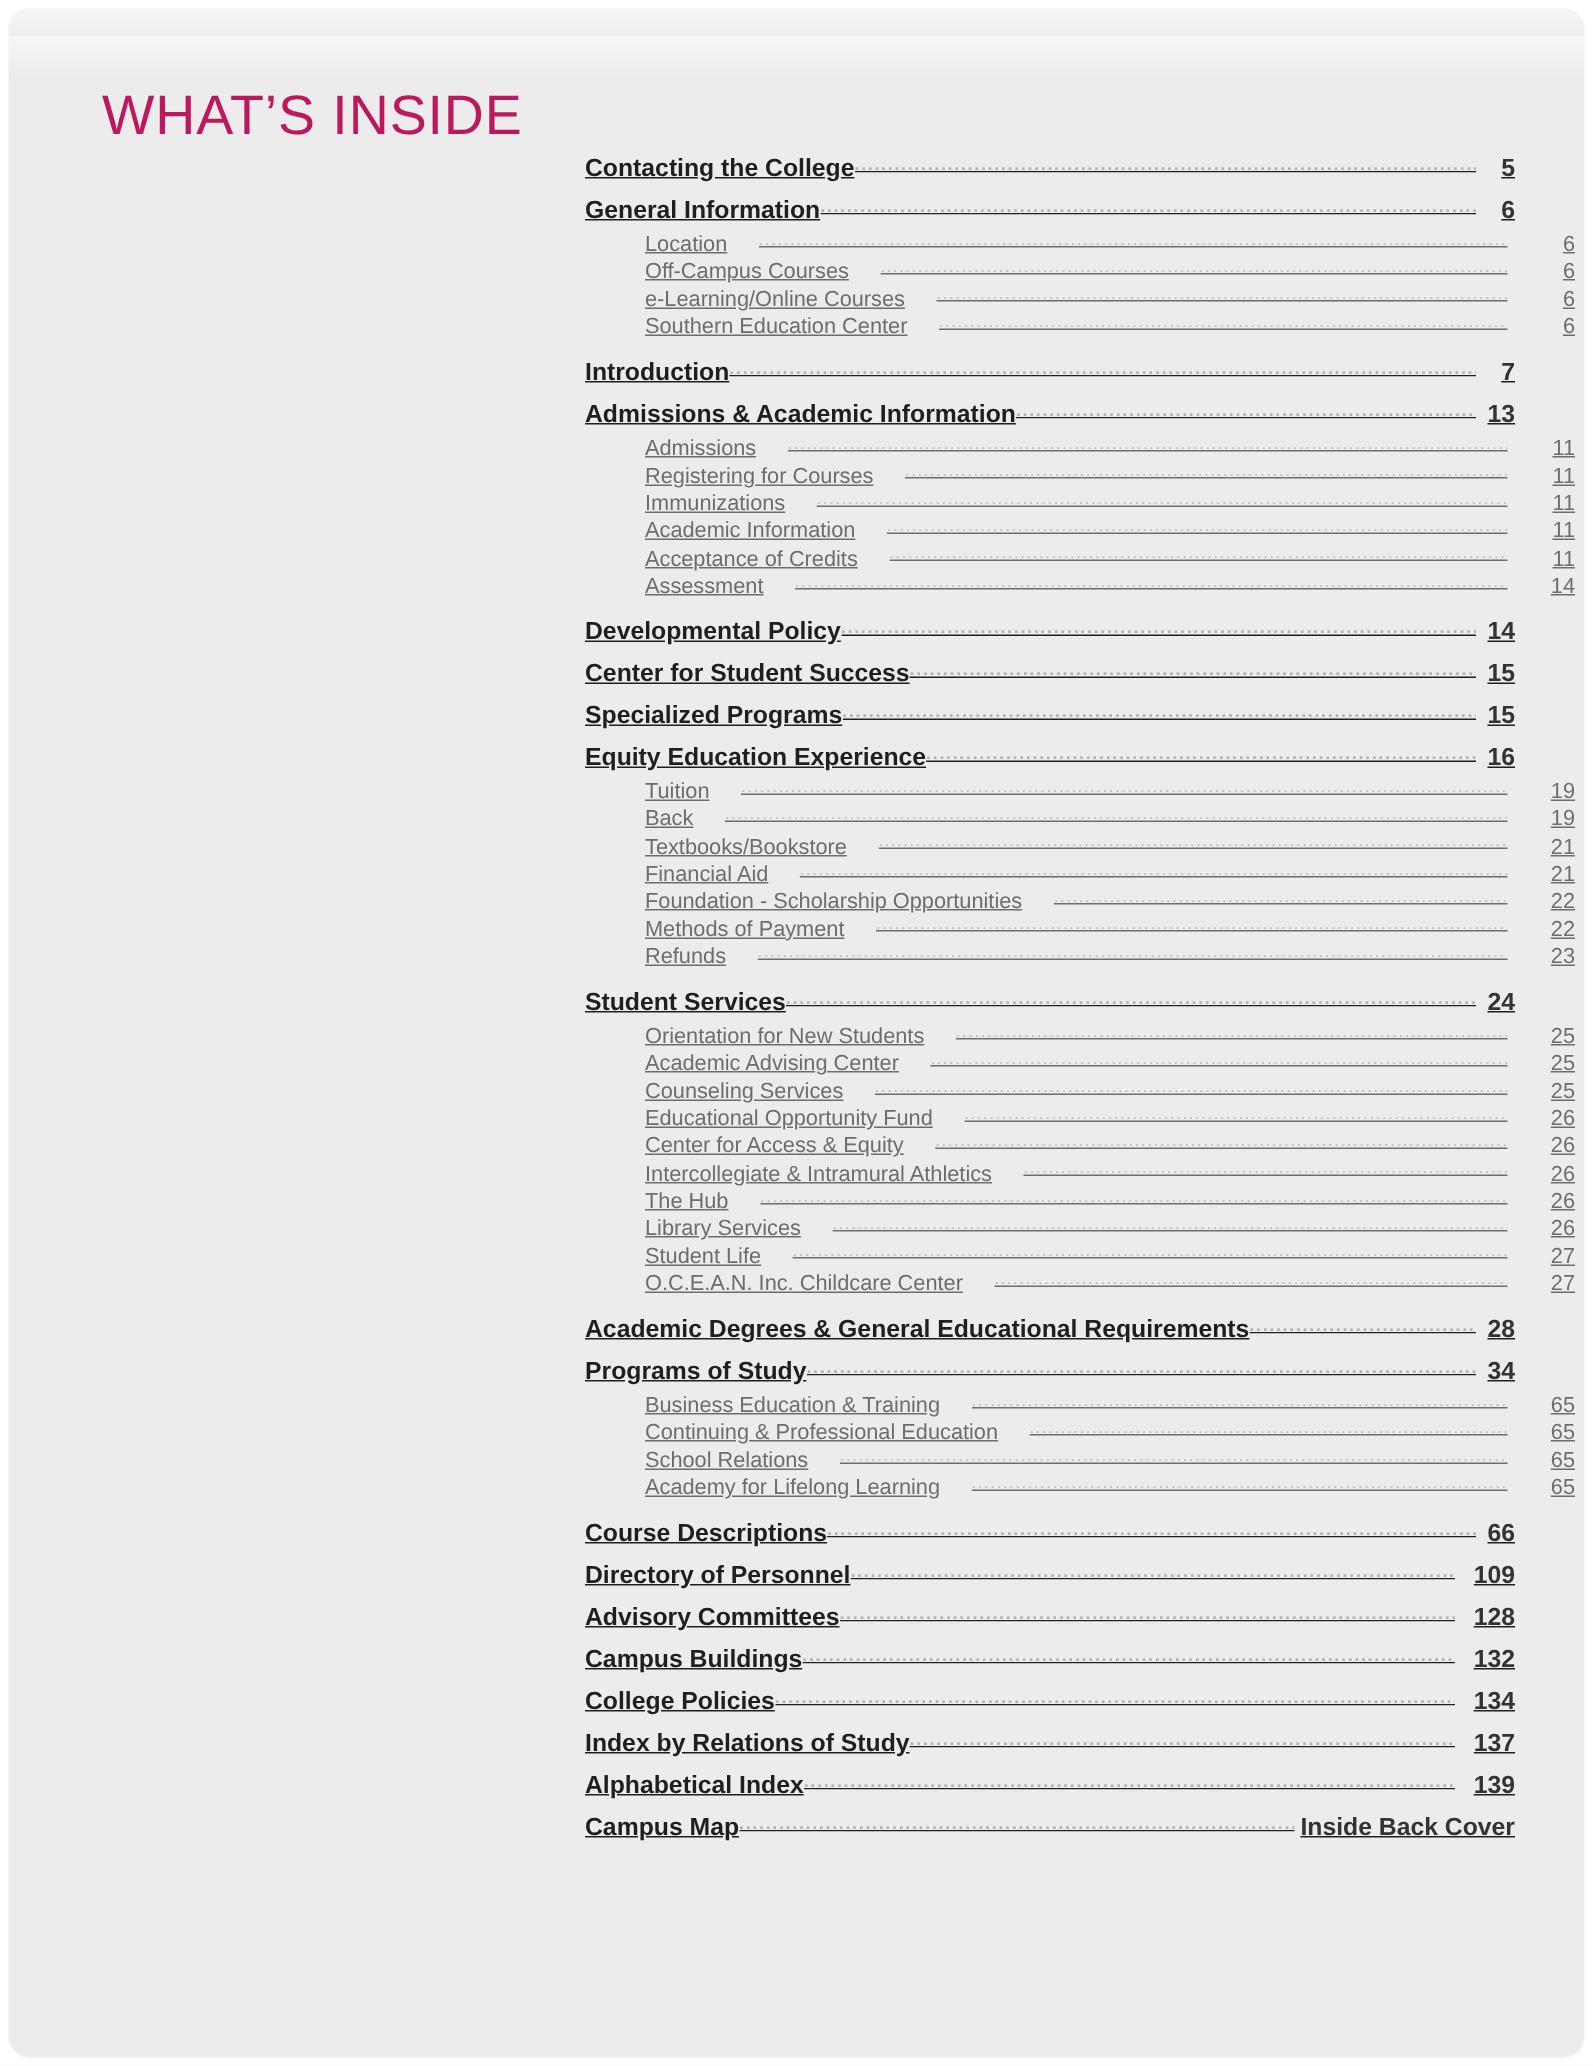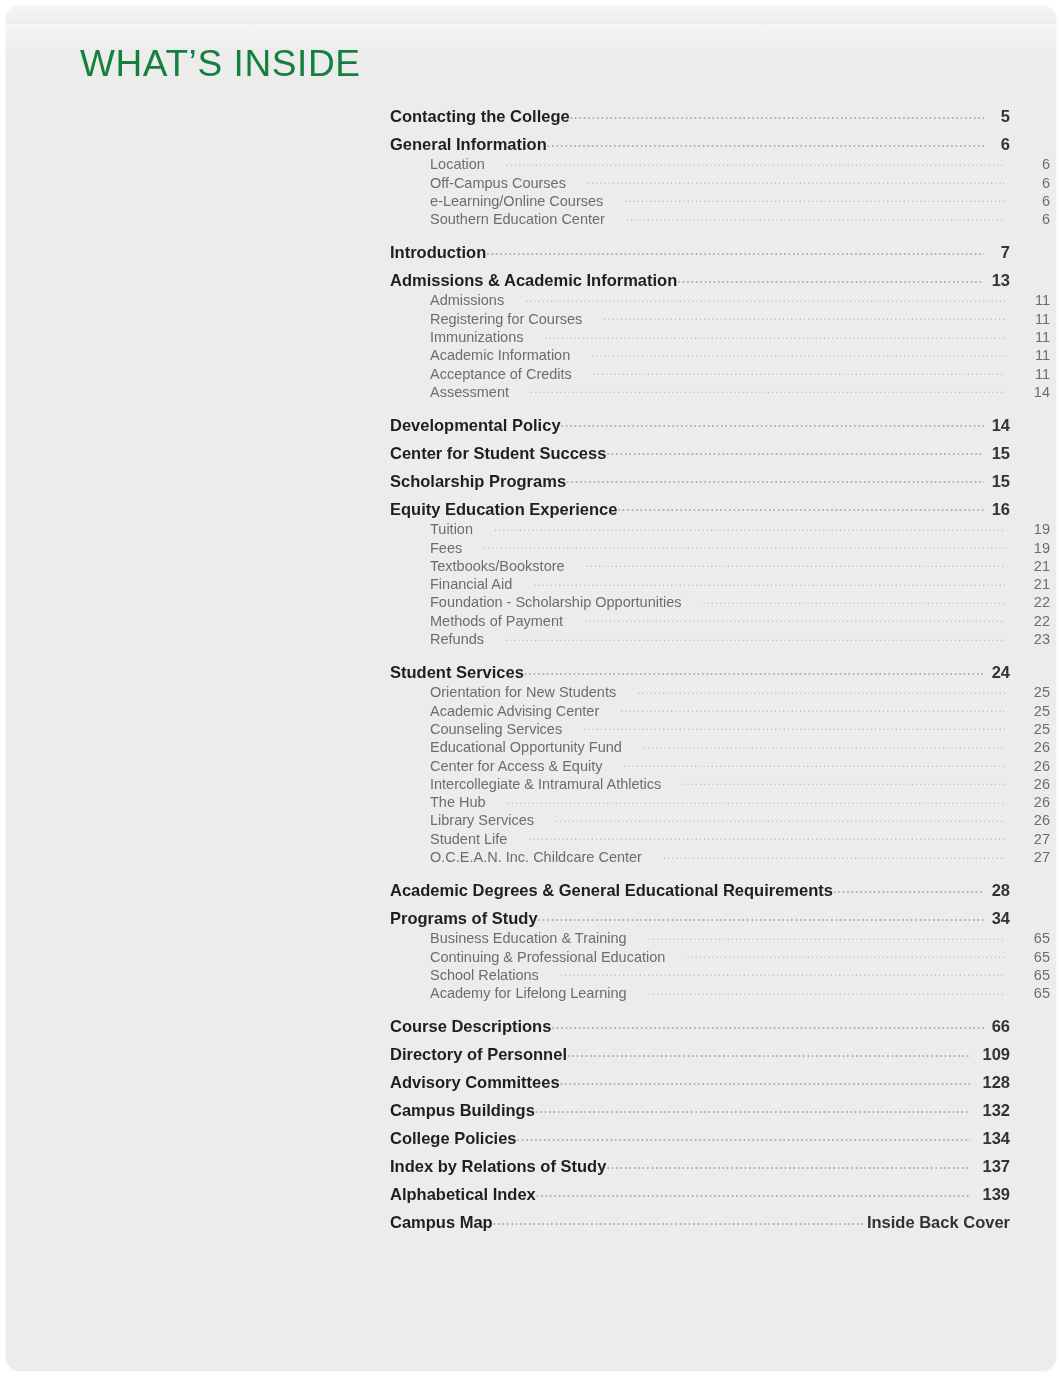--- a/index.html
+++ b/index.html
@@ -43,42 +43,42 @@
     width: 100%;
     height: 20px;
     background: linear-gradient(180deg, #f6f6f6, #ececec);
     pointer-events: none;
   }
 
   
   .toc-heading {
     position: absolute;
     left: 62px;
-    top: 37px;
+    top: 50px;
     font-size: 37px;
     letter-spacing: 0.6px;
-    color: #15803d;
+    color: #be185d;
     font-weight: 400;
     font-family: "Liberation Sans", sans-serif;
     white-space: nowrap;
-    margin-left: 12px;
   }
 
   
   .toc {
     position: absolute;
     left: 384px;
     top: 92px;
     width: 620px;
   }
   .toc-row {
     display: flex;
-    align-items: flex-end;
+    align-items: center;
     width: 100%;
     white-space: nowrap;
+    text-decoration: underline;
   }
   .toc-row .label {
     flex: 0 0 auto;
   }
   .toc-row .leader {
     flex: 1 1 auto;
     overflow: hidden;
     min-width: 6px;
     position: relative;
     height: 1em;
@@ -236,36 +236,36 @@
         <span class="label">Developmental Policy</span>
         <span class="leader"></span>
         <span class="pageno">14</span>
       </div>
       <div class="toc-row row-major">
         <span class="label">Center for Student Success</span>
         <span class="leader"></span>
         <span class="pageno">15</span>
       </div>
       <div class="toc-row row-major">
-        <span class="label">Scholarship Programs</span>
+        <span class="label">Specialized Programs</span>
         <span class="leader"></span>
         <span class="pageno">15</span>
       </div>
       <div class="toc-row row-major">
         <span class="label">Equity Education Experience</span>
         <span class="leader"></span>
         <span class="pageno">16</span>
       </div>
       <div class="toc-row row-sub">
         <span class="label">Tuition</span>
         <span class="leader"></span>
         <span class="pageno">19</span>
       </div>
       <div class="toc-row row-sub">
-        <span class="label">Fees</span>
+        <span class="label">Back</span>
         <span class="leader"></span>
         <span class="pageno">19</span>
       </div>
       <div class="toc-row row-sub">
         <span class="label">Textbooks/Bookstore</span>
         <span class="leader"></span>
         <span class="pageno">21</span>
       </div>
       <div class="toc-row row-sub">
         <span class="label">Financial Aid</span>

